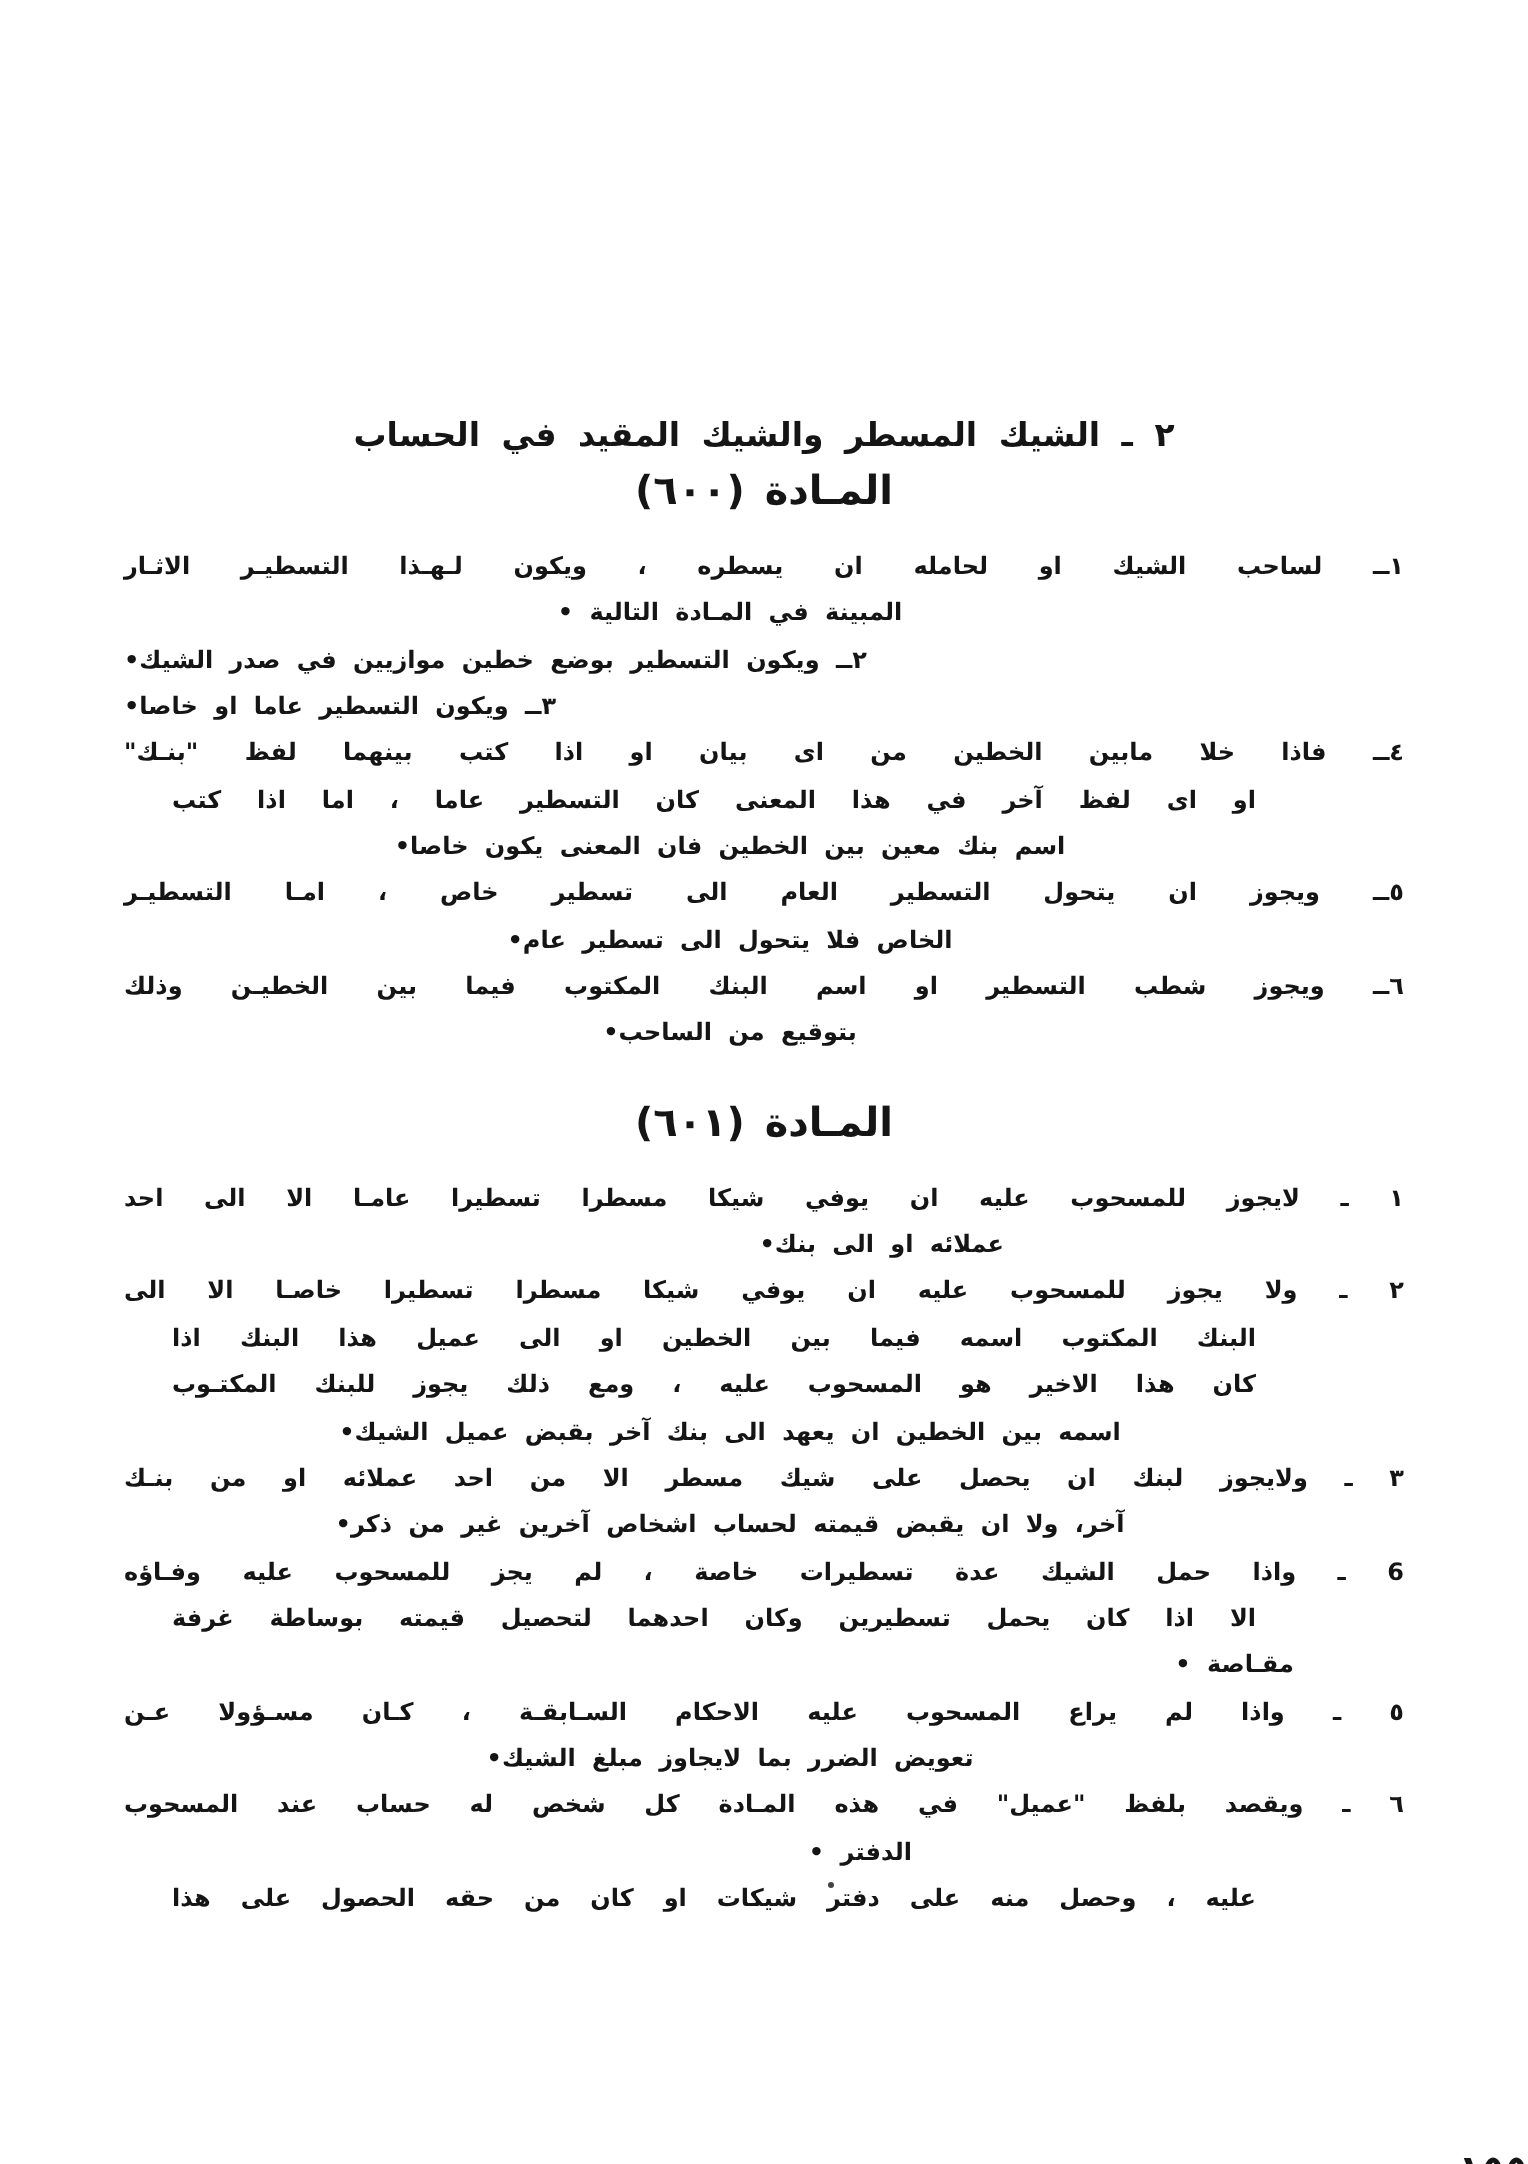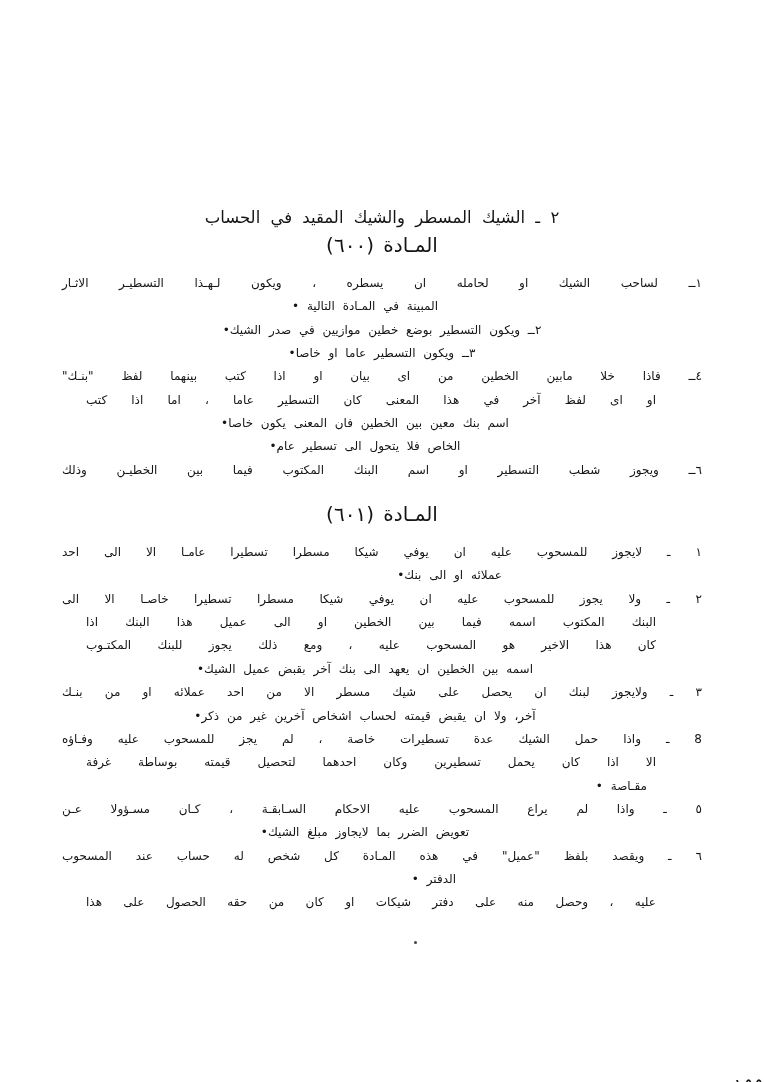--- a/index.html
+++ b/index.html
@@ -4,21 +4,21 @@
 <style>
   html, body { margin: 0; padding: 0; background: #e8e8e8; }
   .page {
     position: relative;
     width: 764px;
     height: 1082px;
     margin: 0 auto;
     background: #ffffff;
     overflow: hidden;
     font-family: "DejaVu Sans", sans-serif;
-    font-weight: normal;
+    font-weight: bold;
     color: #151515;
     direction: rtl;
   }
   .content {
     position: absolute;
     top: 206px;
     right: 62px;
     left: 62px;
   }
   .doc-title {
@@ -32,25 +32,25 @@
     font-size: 20px;
     line-height: 24px;
     margin-top: 3px;
     word-spacing: 3px;
   }
   .article-body { margin-top: 15px; font-size: 12px; word-spacing: 4px; }
   .article-body .line { line-height: 23.35px; white-space: normal; }
   
   .line.first  { text-align: justify; text-align-last: justify; }
   
-  .line.cont   { text-align: justify; text-align-last: justify; margin-right: 46px; margin-left: 24px; }
+  .line.cont   { text-align: justify; text-align-last: justify; margin-right: 74px; margin-left: 24px; }
   
   .line.center { text-align: center; margin-right: 58px; margin-left: 24px; }
   
-  .line.right0 { text-align: center; }
+  .line.right0 { text-align: left; }
   
   .line.right  { }
   .heading-601 { margin-top: 20px; }
   .ink-speck {
     position: absolute;
     left: 414px;
     top: 941px;
     width: 3px; height: 3px;
     background: #444;
     border-radius: 50%;
@@ -75,36 +75,38 @@
     <div class="article-heading">المـادة (٦٠٠)</div>
 
     <div class="article-body">
         <div class="line first">١ــ لساحب الشيك او لحامله ان يسطره ، ويكون لـهـذا التسطيـر الاثـار</div>
         <div class="line center">المبينة في المـادة التالية •</div>
         <div class="line right0">٢ــ ويكون التسطير بوضع خطين موازيين في صدر الشيك•</div>
         <div class="line right0">٣ــ ويكون التسطير عاما او خاصا•</div>
         <div class="line first">٤ــ فاذا خلا مابين الخطين من اى بيان او اذا كتب بينهما لفظ "بنـك"</div>
         <div class="line cont">او اى لفظ آخر في هذا المعنى كان التسطير عاما ، اما اذا كتب</div>
         <div class="line center">اسم بنك معين بين الخطين فان المعنى يكون خاصا•</div>
+        <div class="line first">٥ــ ويجوز ان يتحول التسطير العام الى تسطير خاص ، امـا التسطيـر</div>
         <div class="line center">الخاص فلا يتحول الى تسطير عام•</div>
         <div class="line first">٦ــ ويجوز شطب التسطير او اسم البنك المكتوب فيما بين الخطيـن وذلك</div>
+        <div class="line center">بتوقيع من الساحب•</div>
       </div>
 
     <div class="article-heading heading-601">المـادة (٦٠١)</div>
 
     <div class="article-body">
         <div class="line first">١ ـ لايجوز للمسحوب عليه ان يوفي شيكا مسطرا تسطيرا عامـا الا الى احد</div>
         <div class="line right" style="margin-right: 200px;">عملائه او الى بنك•</div>
         <div class="line first">٢ ـ ولا يجوز للمسحوب عليه ان يوفي شيكا مسطرا تسطيرا خاصـا الا الى</div>
         <div class="line cont">البنك المكتوب اسمه فيما بين الخطين او الى عميل هذا البنك اذا</div>
         <div class="line cont">كان هذا الاخير هو المسحوب عليه ، ومع ذلك يجوز للبنك المكتـوب</div>
         <div class="line center">اسمه بين الخطين ان يعهد الى بنك آخر بقبض عميل الشيك•</div>
         <div class="line first">٣ ـ ولايجوز لبنك ان يحصل على شيك مسطر الا من احد عملائه او من بنـك</div>
         <div class="line center">آخر، ولا ان يقبض قيمته لحساب اشخاص آخرين غير من ذكر•</div>
-        <div class="line first">8 ـ واذا حمل الشيك عدة تسطيرات خاصة ، لم يجز للمسحوب عليه وفـاؤه</div>
+        <div class="line first">6 ـ واذا حمل الشيك عدة تسطيرات خاصة ، لم يجز للمسحوب عليه وفـاؤه</div>
         <div class="line cont">الا اذا كان يحمل تسطيرين وكان احدهما لتحصيل قيمته بوساطة غرفة</div>
         <div class="line right" style="margin-right: 55px;">مقـاصة •</div>
         <div class="line first">٥ ـ واذا لم يراع المسحوب عليه الاحكام السـابقـة ، كـان مسـؤولا عـن</div>
         <div class="line center">تعويض الضرر بما لايجاوز مبلغ الشيك•</div>
         <div class="line first">٦ ـ ويقصد بلفظ "عميل" في هذه المـادة كل شخص له حساب عند المسحوب</div>
         <div class="line right" style="margin-right: 246px;">الدفتر •</div>
         <div class="line cont">عليه ، وحصل منه على دفتر شيكات او كان من حقه الحصول على هذا</div>
       </div>
 
   </div>

